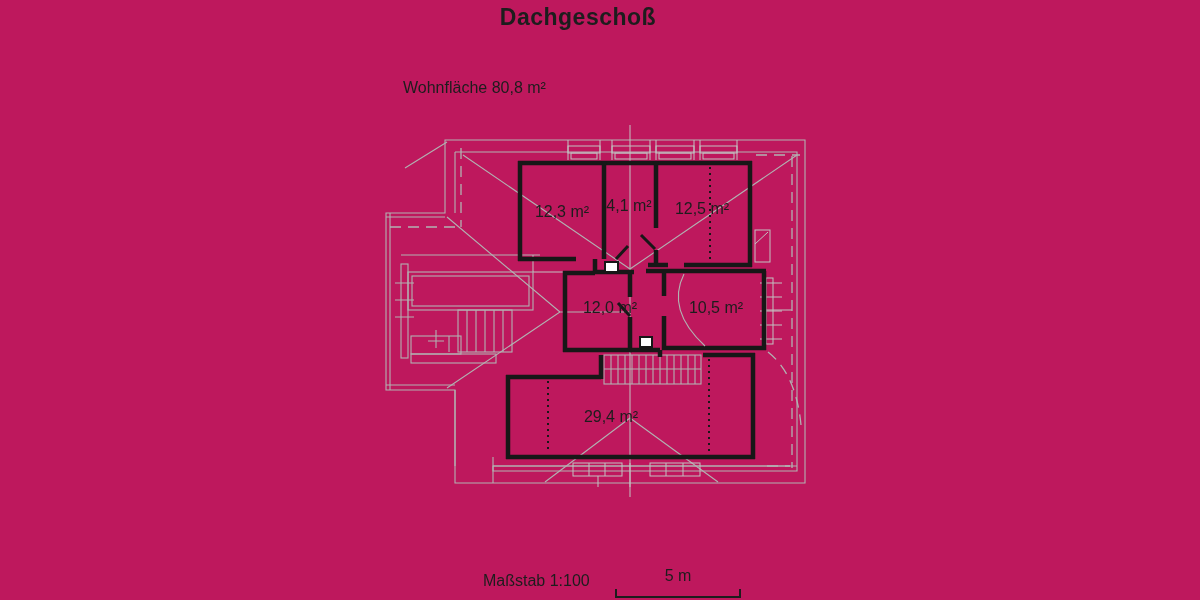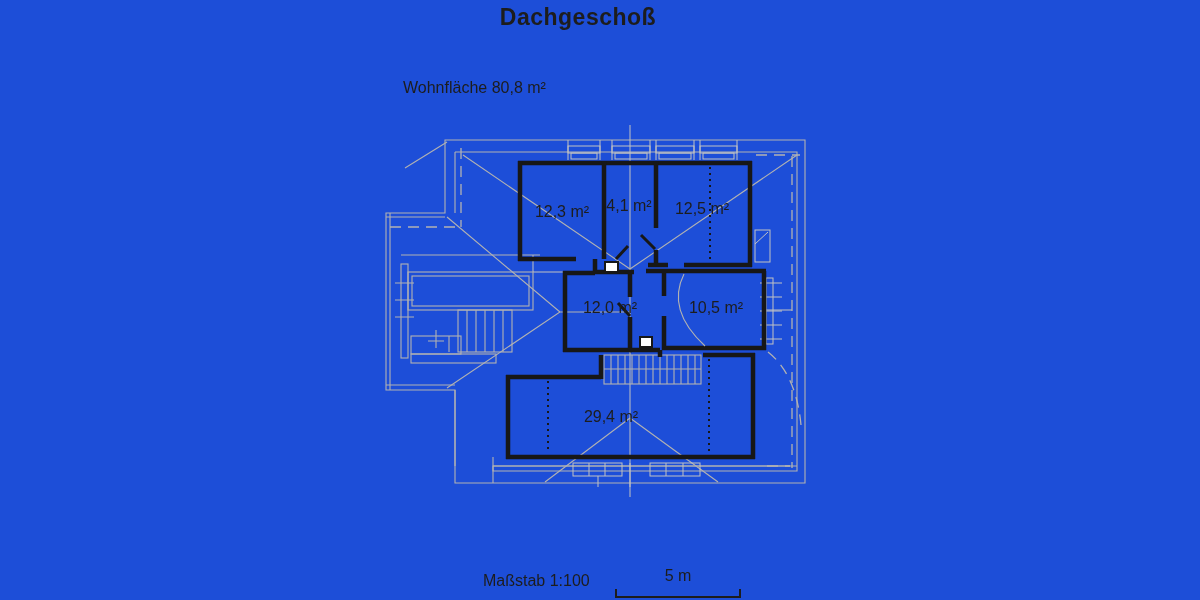--- a/index.html
+++ b/index.html
@@ -1,19 +1,19 @@
 <!DOCTYPE html>
 <html><head>
 <meta charset="utf-8">
 <style>
   html,body{margin:0;padding:0;background:#ffffff;}
   .page{
     position:relative;
     width:1200px;height:600px;
-    background:#1d4ed8;
+    background:#be185d;
     font-family:"Liberation Sans", sans-serif;
     overflow:hidden;
   }
   svg{position:absolute;left:0;top:0;}
   
   .c   {stroke:#b2b2b2;stroke-width:1.1;fill:none;}
   .c2  {stroke:#c2c2c2;stroke-width:1;fill:none;}
   .cd  {stroke:#b2b2b2;stroke-width:1.3;fill:none;stroke-dasharray:11 7;}
   
   .w   {stroke:#171717;stroke-width:4.5;fill:none;stroke-linecap:butt;}

